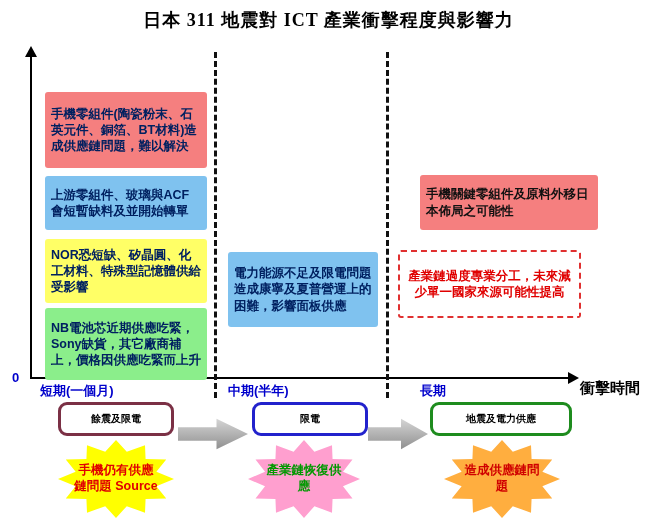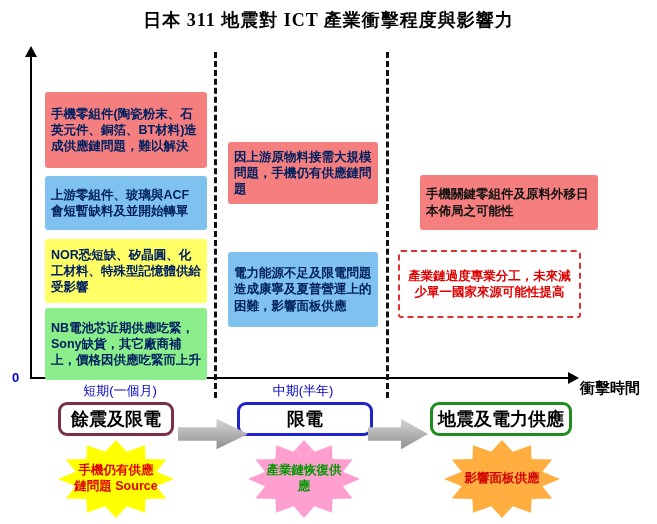--- a/index.html
+++ b/index.html
@@ -40,34 +40,34 @@
   .b-short-green{left:45px;top:296px;width:162px;height:72px;}
   .b-mid-red{left:228px;top:130px;width:150px;height:62px;}
   .b-mid-blue{left:228px;top:240px;width:150px;height:75px;}
   .b-long-red{left:420px;top:163px;width:178px;height:55px;color:#111;}
   .b-long-dashed{
     left:398px;top:238px;width:183px;height:68px;background:#fff;
     border:2px dashed #E03030;color:#E00000;text-align:center;justify-content:center;
   }
 
   
-  .period{position:absolute;top:382px;font-size:13px;font-weight:normal;color:#0000CC;text-align:center;}
+  .period{position:absolute;top:382px;font-size:13px;font-weight:bold;color:#0000CC;}
   .p-short{left:40px;width:160px;}
   .p-mid{left:228px;width:150px;}
   .p-long{left:420px;width:120px;}
   .time-label{position:absolute;left:580px;top:379px;font-size:15px;font-weight:bold;color:#000;}
 
   
   .stage{
     position:absolute;top:402px;height:34px;background:#fff;border-radius:9px;
     display:flex;align-items:center;justify-content:center;
-    font-size:18px;font-weight:bold;color:#000;box-sizing:border-box;
+    font-size:10px;font-weight:bold;color:#000;box-sizing:border-box;
   }
   .s1{left:58px;width:116px;border:3px solid #7B3045;}
-  .s2{left:237px;width:136px;border:3px solid #2222CC;}
+  .s2{left:252px;width:116px;border:3px solid #2222CC;}
   .s3{left:430px;width:142px;border:3px solid #1E8C1E;}
 
   
   .block-arrow{
     position:absolute;top:417px;height:34px;
     background:linear-gradient(180deg,#d9d9d9,#8c8c8c);
     clip-path:polygon(0% 30%,55% 30%,55% 5%,100% 50%,55% 95%,55% 70%,0% 70%);
   }
   .a1{left:178px;width:70px;}
   .a2{left:368px;width:60px;}
@@ -96,33 +96,33 @@
   <div class="x-arrow"></div>
   <div class="origin">0</div>
 
   <div class="dash dash1"></div>
   <div class="dash dash2"></div>
 
   <div class="box red b-short-red">手機零組件(陶瓷粉末、石英元件、銅箔、BT材料)造成供應鏈問題，難以解決</div>
   <div class="box blue b-short-blue">上游零組件、玻璃與ACF會短暫缺料及並開始轉單</div>
   <div class="box yellow b-short-yellow">NOR恐短缺、矽晶圓、化工材料、特殊型記憶體供給受影響</div>
   <div class="box green b-short-green">NB電池芯近期供應吃緊，Sony缺貨，其它廠商補上，價格因供應吃緊而上升</div>
-  <div class="box red b-mid-red">因上游原物料接需大規模問題，手機仍有供應鏈問題</div>
   <div class="box blue b-mid-blue">電力能源不足及限電問題造成康寧及夏普營運上的困難，影響面板供應</div>
   <div class="box red b-long-red">手機關鍵零組件及原料外移日本佈局之可能性</div>
   <div class="box b-long-dashed">產業鏈過度專業分工，未來減少單一國家來源可能性提高</div>
 
   <div class="period p-short">短期(一個月)</div>
   <div class="period p-mid">中期(半年)</div>
+  <div class="period p-long">長期</div>
   <div class="time-label">衝擊時間</div>
 
   <div class="stage s1">餘震及限電</div>
   <div class="stage s2">限電</div>
   <div class="stage s3">地震及電力供應</div>
 
   <div class="block-arrow a1"></div>
   <div class="block-arrow a2"></div>
 
   <div class="burst burst1">手機仍有供應鏈問題 Source</div>
   <div class="burst burst2">產業鏈恢復供應</div>
-  <div class="burst burst3">影響面板供應</div>
+  <div class="burst burst3">造成供應鏈問題</div>
 
 </div>
 
 </body></html>

